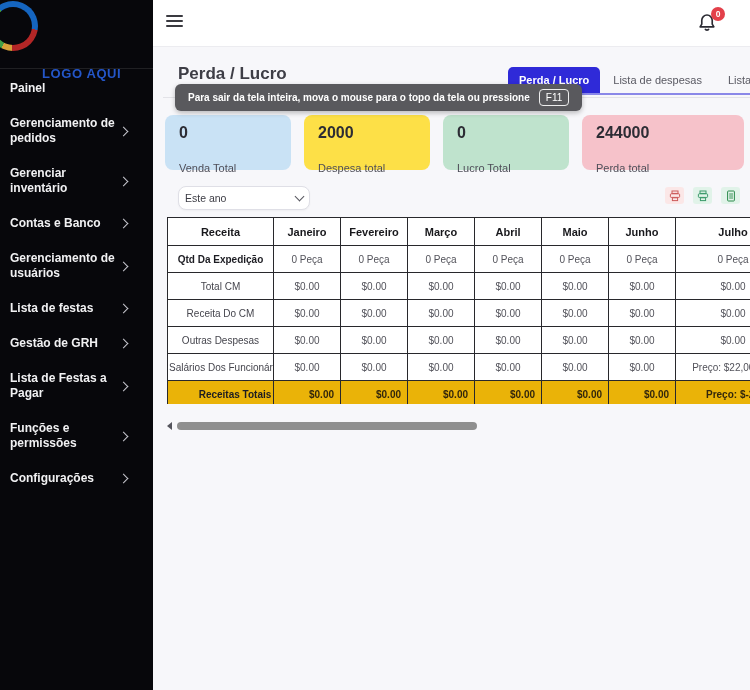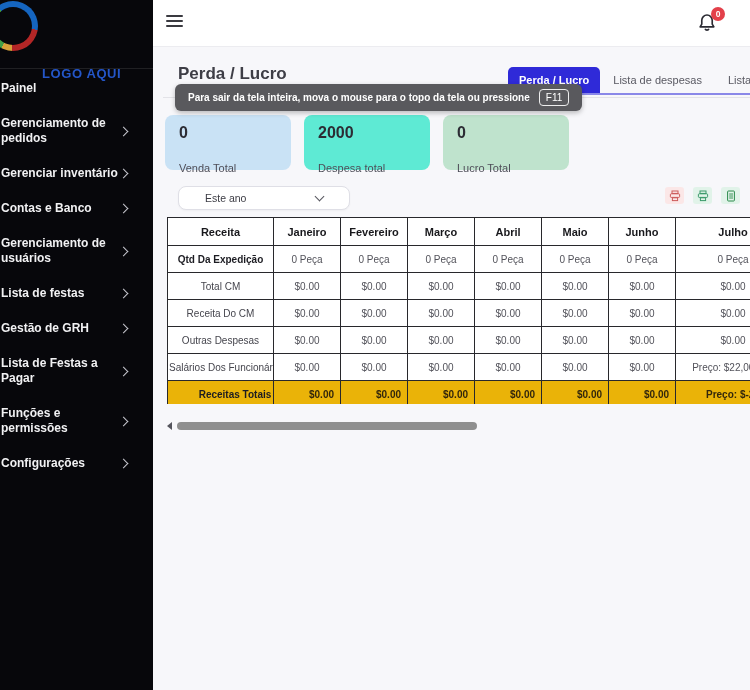--- a/index.html
+++ b/index.html
@@ -10,21 +10,21 @@
   }
   
   .sidebar{position:absolute;left:0;top:0;width:153px;height:690px;background:#07070b;color:#f1f1f3;}
   .logo-area{position:relative;height:68px;border-bottom:1px solid rgba(255,255,255,.10);}
   .logo-ring{position:absolute;left:-12px;top:1px;width:50px;height:50px;border-radius:50%;
     background:conic-gradient(from 20deg,#1565c0 0 22%,#b32626 22% 45%,#d8a23a 45% 52%,#43a047 52% 84%,#1565c0 84%);}
   .logo-ring::after{content:"";position:absolute;inset:6px;border-radius:50%;background:#07070b;}
   .logo-text{position:absolute;left:42px;top:26px;font-size:13px;font-weight:700;letter-spacing:.6px;color:#2456c8;margin-top:40px;}
   .nav{list-style:none;margin:2px 0 0 0;padding:0;}
   .nav li{display:flex;align-items:center;justify-content:space-between;
-    padding:10px 26px 10px 4px;font-size:12px;font-weight:600;line-height:15px;cursor:pointer;}
+    padding:10px 26px 10px 13px;font-size:12px;font-weight:600;line-height:15px;cursor:pointer;}
   .nav li .lbl{margin-left:-3px;}
   .nav li.active{background:#2f2cd8;width:115px;padding-right:26px;border-radius:5px;}
   .caret{width:6px;height:6px;border-right:1.6px solid #c7c7cf;border-bottom:1.6px solid #c7c7cf;flex:0 0 auto;}
   .caret.right{transform:rotate(-45deg);}
   .caret.down{transform:rotate(45deg);margin-top:-3px;}
   
   .topbar{position:absolute;left:153px;top:0;right:0;height:46px;background:#fff;border-bottom:1px solid #ececf0;}
   .hamburger{position:absolute;left:13px;top:15px;width:17px;cursor:pointer;}
   .hamburger span{display:block;height:2px;background:#3a3a40;margin-bottom:3px;border-radius:1px;}
   .bell-wrap{position:absolute;right:32px;top:12px;width:22px;height:22px;cursor:pointer;}
@@ -39,29 +39,29 @@
   .tab.active{background:#2f2ad8;color:#fff;border-radius:5px 5px 0 0;padding:7px 11px;font-weight:600;}
   .tabs-underline{position:absolute;left:337px;right:0;top:47px;height:2px;background:#8a88e8;z-index:1;}
   .fs-tooltip{position:absolute;left:22px;top:38px;height:27px;display:inline-flex;align-items:center;gap:9px;
     padding:0 13px;background:#59595d;border-radius:6px;color:#fff;font-size:10px;font-weight:700;
     white-space:nowrap;z-index:5;box-shadow:0 2px 5px rgba(0,0,0,.25);}
   .keycap{border:1px solid #ededed;border-radius:4px;padding:2px 6px;font-size:10px;font-weight:400;}
   
   .cards{position:absolute;left:12px;top:69px;display:flex;gap:13px;}
   .card{width:98px;height:37px;border-radius:8px;padding:9px 14px;}
   .card:nth-child(1){background:#c9e2f5;}
-  .card:nth-child(2){background:#5eead4;}
+  .card:nth-child(2){background:#fde047;}
   .card:nth-child(3){background:#bfe3cd;}
   .card:nth-child(4){background:#f6c2ca;width:134px;}
   .card .val{font-size:16px;font-weight:600;color:#2c2c34;}
   .card .cap{font-size:11px;color:#4e4e58;margin-top:20px;}
   
   .period-select{position:absolute;left:25px;top:140px;width:118px;height:22px;background:#fff;
     border:1px solid #dfdfe6;border-radius:8px;display:flex;align-items:center;justify-content:space-between;
-    padding:0 26px;font-size:10.5px;color:#3c3c44;cursor:pointer;box-shadow:0 1px 2px rgba(0,0,0,.04);}
+    padding:0 6px;font-size:10.5px;color:#3c3c44;cursor:pointer;box-shadow:0 1px 2px rgba(0,0,0,.04);}
   .sel-caret{width:6px;height:6px;border-right:1.4px solid #56565e;border-bottom:1.4px solid #56565e;transform:rotate(45deg);margin-top:-3px;}
   .exports{position:absolute;right:10px;top:141px;display:flex;gap:9px;}
   .exp-btn{width:19px;height:17px;border-radius:3px;display:flex;align-items:center;justify-content:center;cursor:pointer;}
   .exp-btn.red{background:#fbe7e7;}
   .exp-btn.green{background:#e1f3e9;}
   
   .table-wrap{position:absolute;left:14px;top:171px;right:0;height:187px;overflow:hidden;}
   table{border-collapse:collapse;table-layout:fixed;width:624px;background:#fff;}
   th,td{border:1px solid #28282c;text-align:center;overflow:hidden;white-space:nowrap;}
   th{height:25px;font-size:11px;font-weight:700;color:#18181c;}
@@ -165,20 +165,24 @@
       <div class="val">0</div>
       <div class="cap">Venda Total</div>
     </div>
     <div class="card">
       <div class="val">2000</div>
       <div class="cap">Despesa total</div>
     </div>
     <div class="card">
       <div class="val">0</div>
       <div class="cap">Lucro Total</div>
+    </div>
+    <div class="card">
+      <div class="val">244000</div>
+      <div class="cap">Perda total</div>
     </div>
   </div>
 
   <div class="period-select">
     <span>Este ano</span>
     <span class="sel-caret"></span>
   </div>
 
   <div class="exports">
     <div class="exp-btn red">

